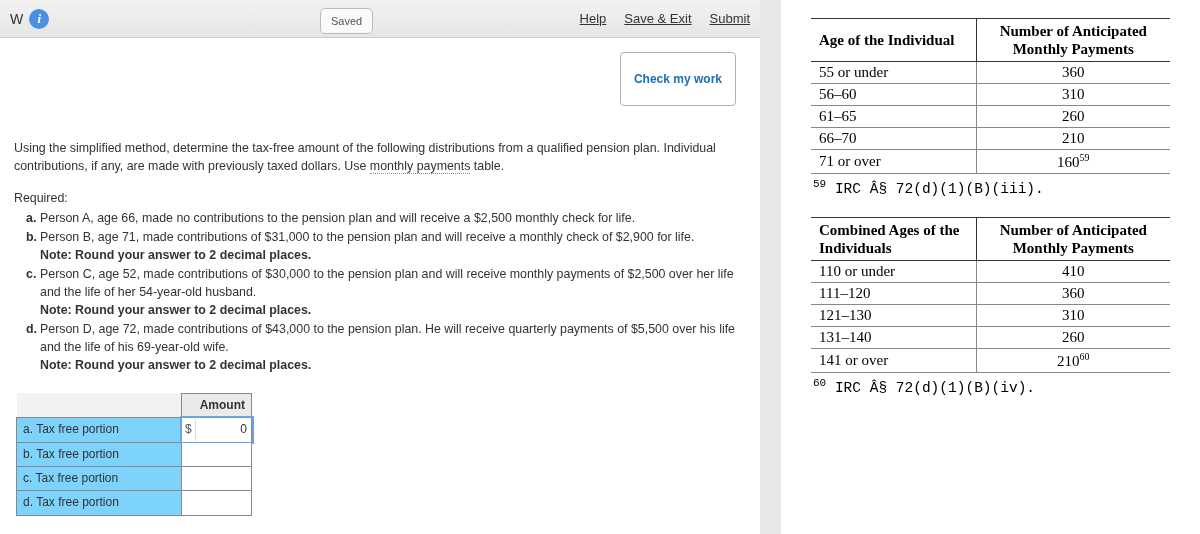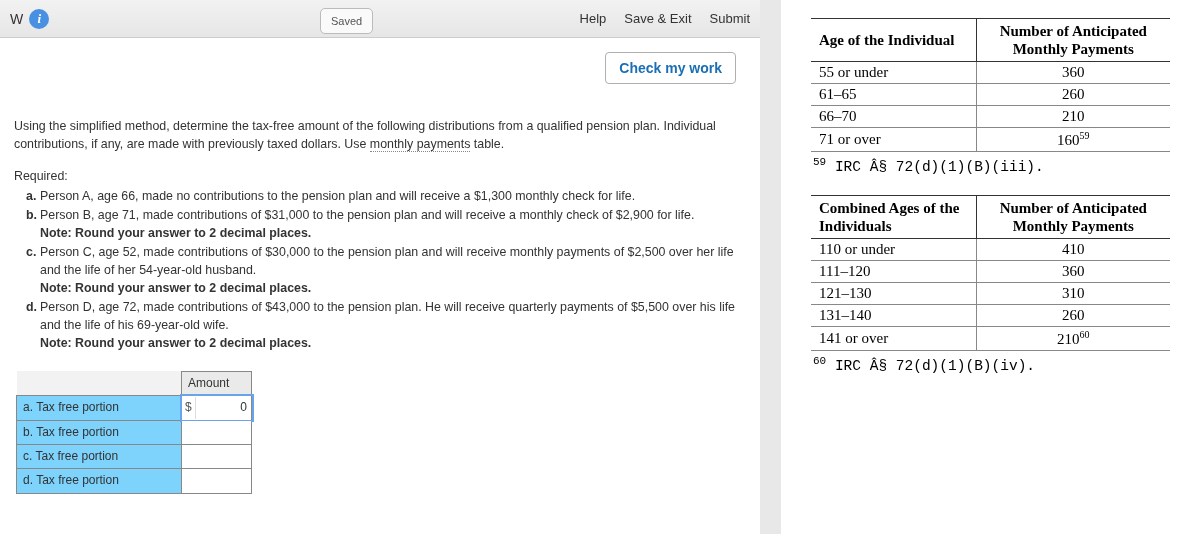--- a/index.html
+++ b/index.html
@@ -62,33 +62,34 @@
       padding: 6px 10px;
       background: #fafafa;
     }
     .toolbar-right {
       margin-left: auto;
       display: flex;
       align-items: center;
       gap: 18px;
       font-size: 13px;
       color: #333;
+      text-decoration: underline;
     }
     .toolbar-right span { cursor: pointer; }
     .check-work-row {
       display: flex;
       justify-content: flex-end;
       padding: 14px 24px 0 0;
     }
     .check-work-btn {
       background: #fff;
       border: 1px solid #b0b0b0;
       border-radius: 4px;
-      padding: 7px 13px;
-      font-size: 14px;
+      padding: 19px 13px;
+      font-size: 12px;
       font-weight: bold;
       color: #1a6fb5;
       cursor: pointer;
     }
     .content {
       padding: 34px 20px 10px 14px;
       font-size: 12.4px;
       color: #333;
       line-height: 1.45;
     }
@@ -107,22 +108,22 @@
       border-collapse: collapse;
       font-size: 12px;
     }
     .answer-table th, .answer-table td {
       border: 1px solid #888;
       padding: 3px 6px;
       background: #f2f2f2;
     }
     .answer-table th.amount-header {
       background: #eaeaea;
-      text-align: left;
-      font-weight: normal;
+      text-align: right;
+      font-weight: bold;
       width: 70px;
     }
     .answer-table td.label-cell {
       background: #7dd3fc;
       text-align: left;
       width: 165px;
     }
     .answer-table td.input-cell {
       background: #fff;
       text-align: right;
@@ -202,21 +203,21 @@
 
   <div class="content">
     <p class="intro">
       <span>Using the simplified method, determine the tax-free amount of the following distributions from a qualified pension plan. Individual contributions, if any, are made with previously taxed dollars. Use </span><span class="dotted-link">monthly payments</span><span> table.</span>
     </p>
 
     <p class="required-heading">Required:</p>
     <ul class="req-list">
       <li>
         <span class="letter bold">a.</span>
-        <span>Person A, age 66, made no contributions to the pension plan and will receive a $1,300 monthly check for life.</span>
+        <span>Person A, age 66, made no contributions to the pension plan and will receive a $2,500 monthly check for life.</span>
       </li>
       <li>
         <span class="letter bold">b.</span>
         <span>Person B, age 71, made contributions of $31,000 to the pension plan and will receive a monthly check of $2,900 for life.</span>
         <div class="bold">Note: Round your answer to 2 decimal places.</div>
       </li>
       <li>
         <span class="letter bold">c.</span>
         <span>Person C, age 52, made contributions of $30,000 to the pension plan and will receive monthly payments of $2,500 over her life and the life of her 54-year-old husband.</span>
         <div class="bold">Note: Round your answer to 2 decimal places.</div>
@@ -269,20 +270,24 @@
       <th>Age of the Individual</th>
       <th>Number of Anticipated Monthly Payments</th>
     </tr>
     </tbody>
       <tbody id="ref1-body">
         <tr>
           <td>55 or under</td>
           <td>360</td>
         </tr>
         <tr>
+          <td>56–60</td>
+          <td>310</td>
+        </tr>
+        <tr>
           <td>61–65</td>
           <td>260</td>
         </tr>
         <tr>
           <td>66–70</td>
           <td>210</td>
         </tr>
         <tr>
           <td>71 or over</td>
           <td>160<span class="sup-in-cell">59</span></td>

